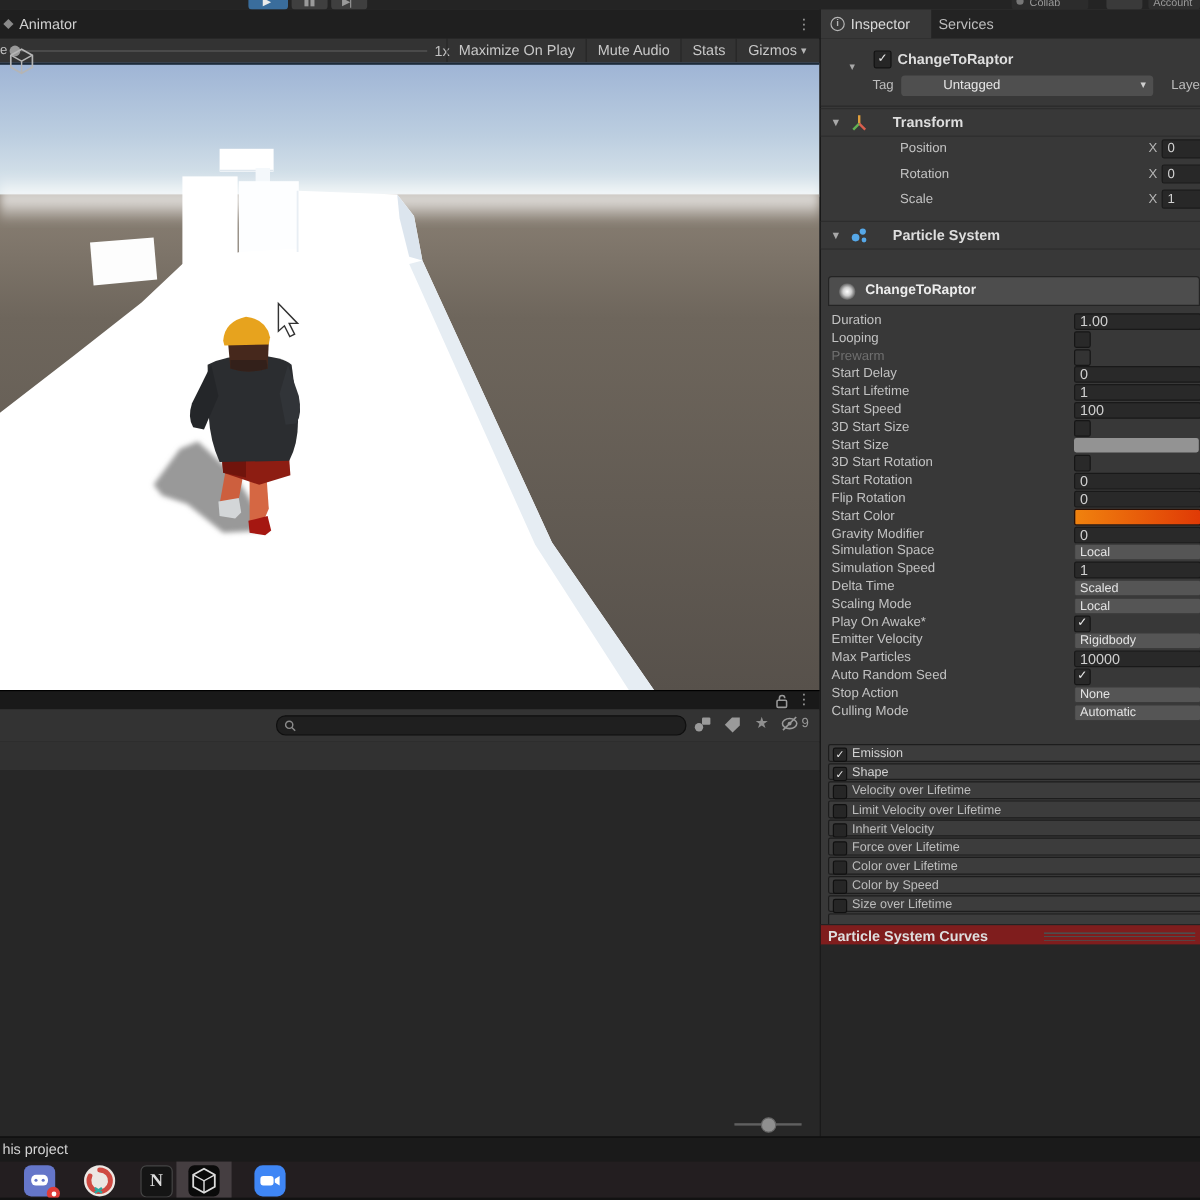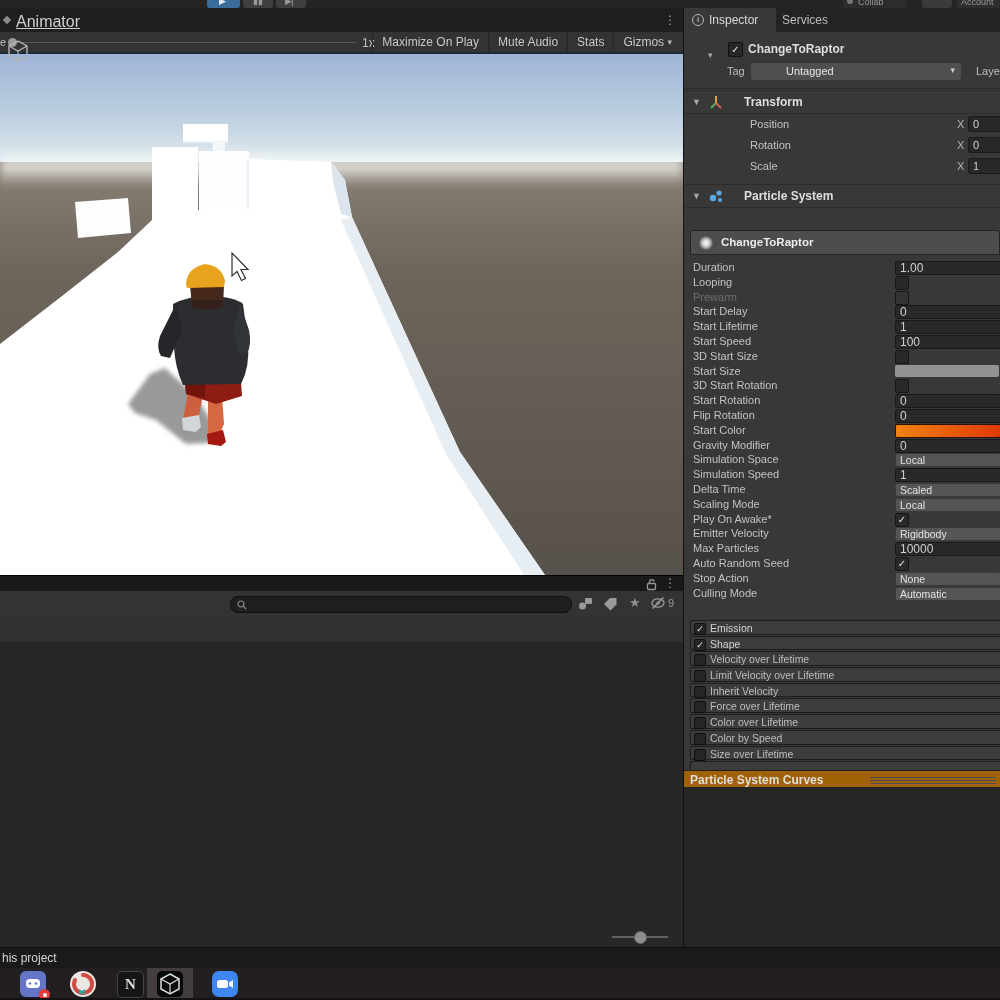--- a/index.html
+++ b/index.html
@@ -51,21 +51,21 @@
   .f-light{width:104px;background:#939393;border-radius:2px;}
   .f-color{width:104px;border-radius:2px;border:1px solid #2a1005;}
   .f-check{width:12px;background:#292929;border:1px solid #161616;border-radius:2px;color:#e8e8e8;font-size:10px;line-height:12px;text-align:center;}
   .f-check.checked::before{content:"✓";}
   .mods{left:684px;top:620px;width:316px;height:141px;}
   .mrow{position:relative;height:15.7px;}
   .mbox{position:absolute;left:6px;right:-2px;top:0;bottom:1px;border:1px solid #1d1d1d;background:#3c3c3c;border-radius:2px;}
   .mcb{position:absolute;left:3px;top:2px;width:10px;height:10px;background:#262626;border:1px solid #101010;border-radius:2px;color:#ececec;font-size:9px;line-height:10px;text-align:center;}
   .mcb.checked::before{content:"✓";}
   .mlabel{position:absolute;left:19px;top:1px;font-size:10.5px;color:#bdbdbd;white-space:nowrap;}
-  .curveshead{left:684px;top:770px;width:316px;height:17px;background:#a16207;border-top:1px solid #232323;}
+  .curveshead{left:684px;top:770px;width:316px;height:17px;background:#7f1d1d;border-top:1px solid #232323;}
   .grabber{position:absolute;left:186px;top:6px;width:126px;height:7px;
            background:repeating-linear-gradient(to bottom,#4d4d4d 0 1px,rgba(0,0,0,0) 1px 3px);}
   .curvesarea{left:684px;top:787px;width:316px;height:160px;background:#262626;}
   
   .statusbar{left:0;top:947px;width:1000px;height:21px;background:#1a1a1a;border-top:1px solid #0c0c0c;}
   .taskbar{left:0;top:968px;width:1000px;height:32px;background:#231e20;}
   .dock{position:absolute;width:26px;height:26px;top:3px;border-radius:6px;}
   .badge{position:absolute;right:-4px;bottom:-3px;width:11px;height:11px;border-radius:50%;background:#e13c38;}
   .badge::after{content:"";position:absolute;left:3.5px;top:3.5px;width:4px;height:4px;border-radius:50%;background:#fff;}
   .tickline{position:absolute;background:#5a5a5a;}
@@ -90,21 +90,21 @@
         <span class="abs" style="left:15px;top:-3px;">Collab</span>
       </div>
     <div class="tbtn" style="left:922px;width:30px;background:#3a3a3a;"></div>
     <div class="tbtn" style="left:957px;width:43px;background:#2f2f2f;">
         <span class="abs" style="left:4px;top:-3px;">Account</span>
       </div>
   </div>
 
   <div class="abs animrow">
     <span class="abs" style="left:4px;top:9px;width:6px;height:6px;background:#8a8a8a;transform:rotate(45deg);"></span>
-    <span class="abs lbl" style="left:16px;top:5px;color:#cfcfcf;font-size:16px;text-decoration:underline;">Animator</span>
+    <span class="abs lbl" style="left:16px;top:5px;color:#cfcfcf;font-size:12px;">Animator</span>
     <span class="abs kebab" style="left:664px;top:6px;">⋮</span>
   </div>
 
   <div class="abs gtoolbar">
     <span class="lbl" style="margin-left:0;">e</span>
     <span class="abs" style="left:8px;top:6px;width:9px;height:9px;border-radius:50%;background:#9a9a9a;"></span>
     <span class="abs tickline" style="left:17px;top:10px;width:339px;height:1px;"></span>
     <span class="abs lbl" style="left:362px;top:4px;font-size:12px;">1x</span>
     <div class="gt-right">
       <div class="gt-btn">

